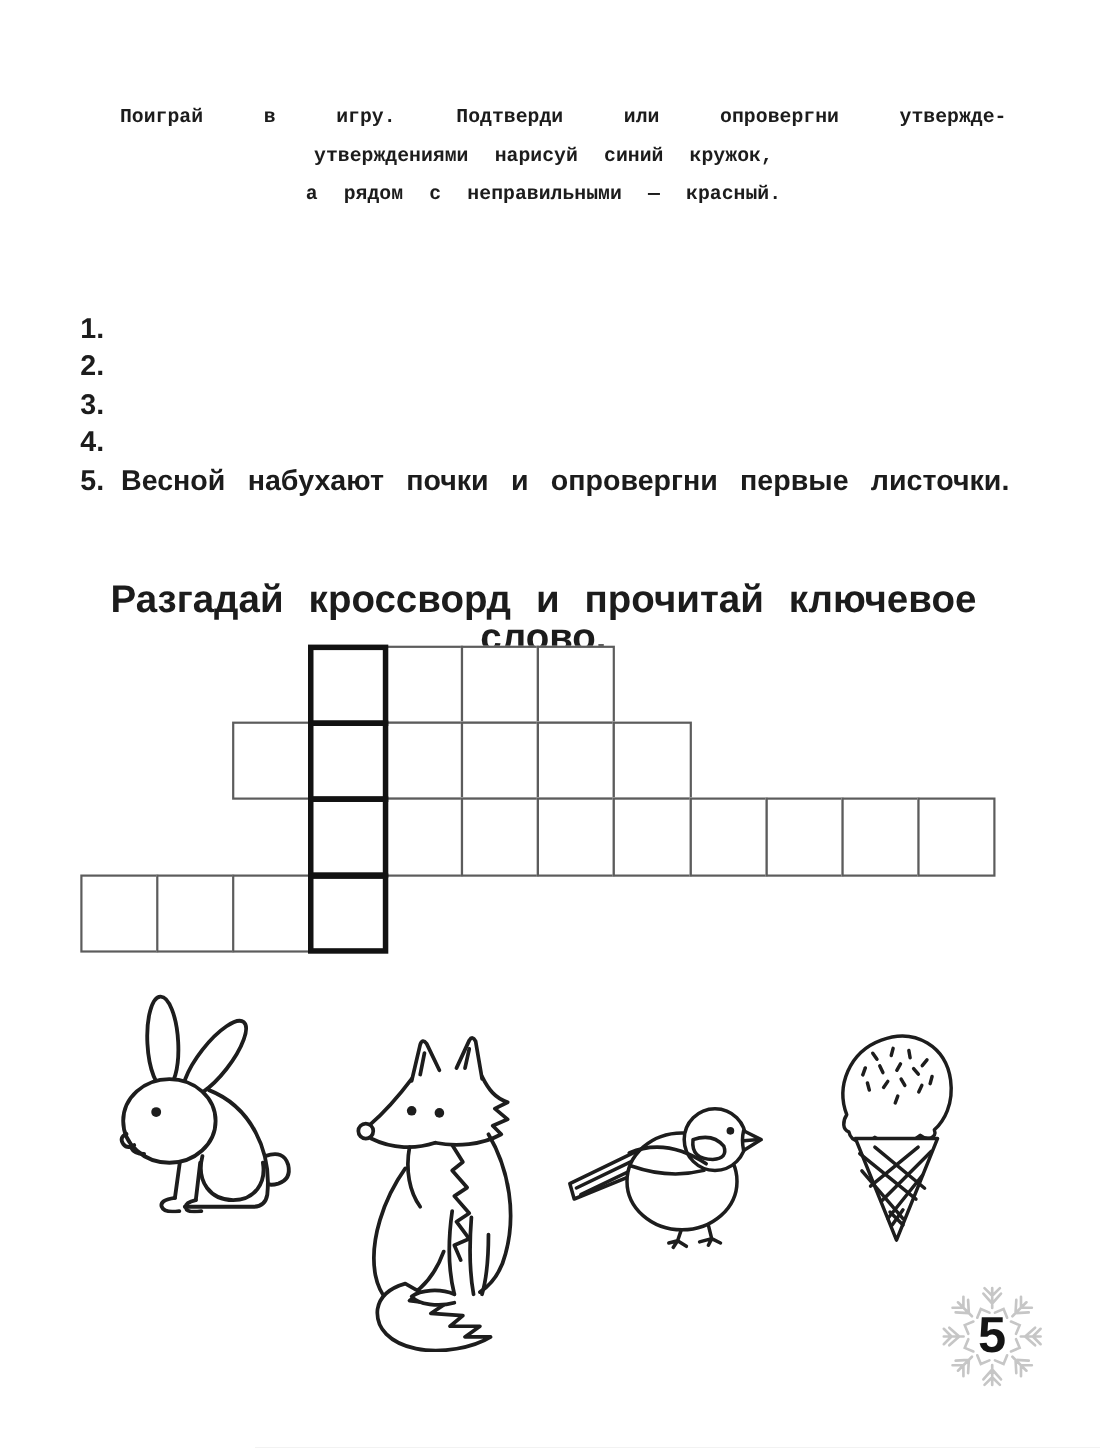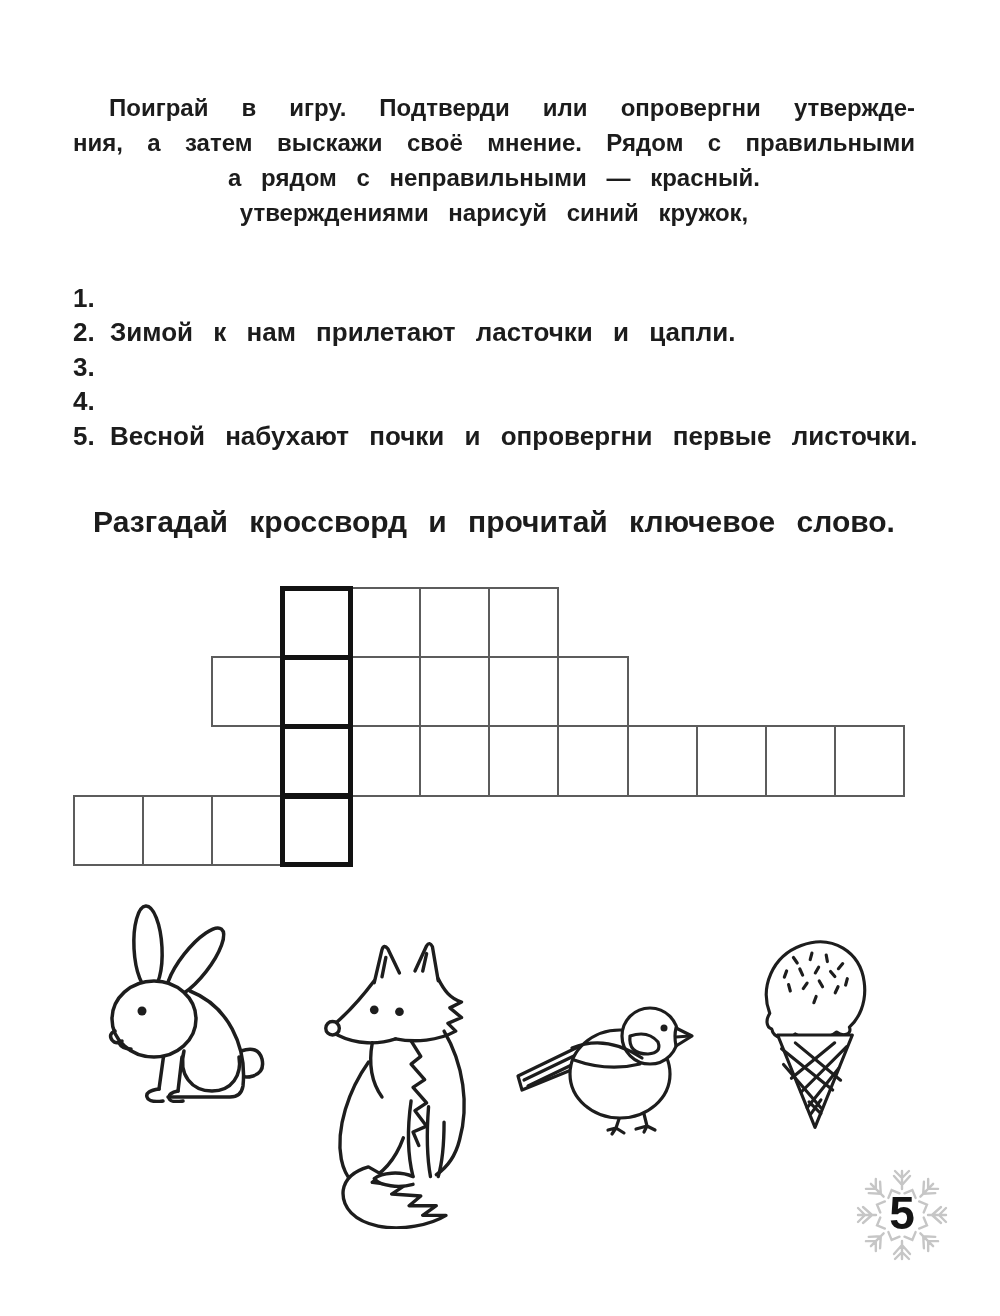--- a/index.html
+++ b/index.html
@@ -3,33 +3,33 @@
 <meta charset="utf-8">
 <style>
   html,body { margin:0; padding:0; background:#e9e9e9; }
   .page {
     position:relative; width:1000px; height:1316px; margin:0 auto;
     background:#ffffff; overflow:hidden;
     font-family:"Liberation Sans", sans-serif; font-weight:700; color:#1c1c1c;
   }
   
   .intro { position:absolute; left:73px; top:90px; width:842px;
-           font-size:24px; line-height:35px; word-spacing:13px; }
+           font-size:18px; line-height:35px; word-spacing:13px;font-family:Liberation Mono, monospace; }
   .intro .just   { text-align:justify; text-align-last:justify; }
   .intro .indent { padding-left:36px; }
   .intro .center { text-align:center; }
   
   .statements { position:absolute; left:73px; top:281px; width:862px;
                 margin:0; padding:0; list-style:none;
                 font-size:26px; line-height:34.4px; word-spacing:13px; }
   .statements li { display:flex; }
   .statements .num { flex:0 0 37px; word-spacing:0; }
   
-  .cw-instruction { position:absolute; left:73px; top:504px; width:842px;
-                    text-align:center; font-size:30px; line-height:35px; word-spacing:13px; }
+  .cw-instruction { position:absolute; left:73px; top:527px; width:842px;
+                    text-align:center; font-size:35px; line-height:35px; word-spacing:13px; }
   .cw-grid { position:absolute; left:73px; top:587px; width:836px; height:288px; }
   .cw-cell { position:absolute; box-sizing:border-box; width:71.2px; height:71.2px;
              border:2px solid #5c5c5c; background:#ffffff; }
   .cw-cell.key { width:73px; height:73.5px; border:5px solid #121212; background:transparent; }
   
   .pic { position:absolute; }
   .pic-hare     { left:98px;  top:903px; }
   .pic-fox      { left:318px; top:938px; }
   .pic-bird     { left:508px; top:1002px; }
   .pic-icecream { left:756px; top:931px; }
@@ -39,32 +39,30 @@
                  display:flex; align-items:center; justify-content:center;
                  font-size:46px; color:#141414; }
 </style>
 </head>
 <body>
 
 <div class="page">
 
   <div class="intro">
     <div class="just indent">Поиграй в игру. Подтверди или опровергни утвержде-</div>
-    <div class="just">ния, а затем выскажи своё мнение. Рядом с правильными</div>
+    <div class="center">утверждениями нарисуй синий кружок,</div>
     <div class="center">а рядом с неправильными — красный.</div>
-    <div class="center">утверждениями нарисуй синий кружок,</div>
   </div>
 
   <ol class="statements">
     <li>
       <span class="num">1.</span>
     </li>
     <li>
       <span class="num">2.</span>
-      <span class="txt">Зимой к нам прилетают ласточки и цапли.</span>
     </li>
     <li>
       <span class="num">3.</span>
     </li>
     <li>
       <span class="num">4.</span>
     </li>
     <li>
       <span class="num">5.</span>
       <span class="txt">Весной набухают почки и опровергни первые листочки.</span>

